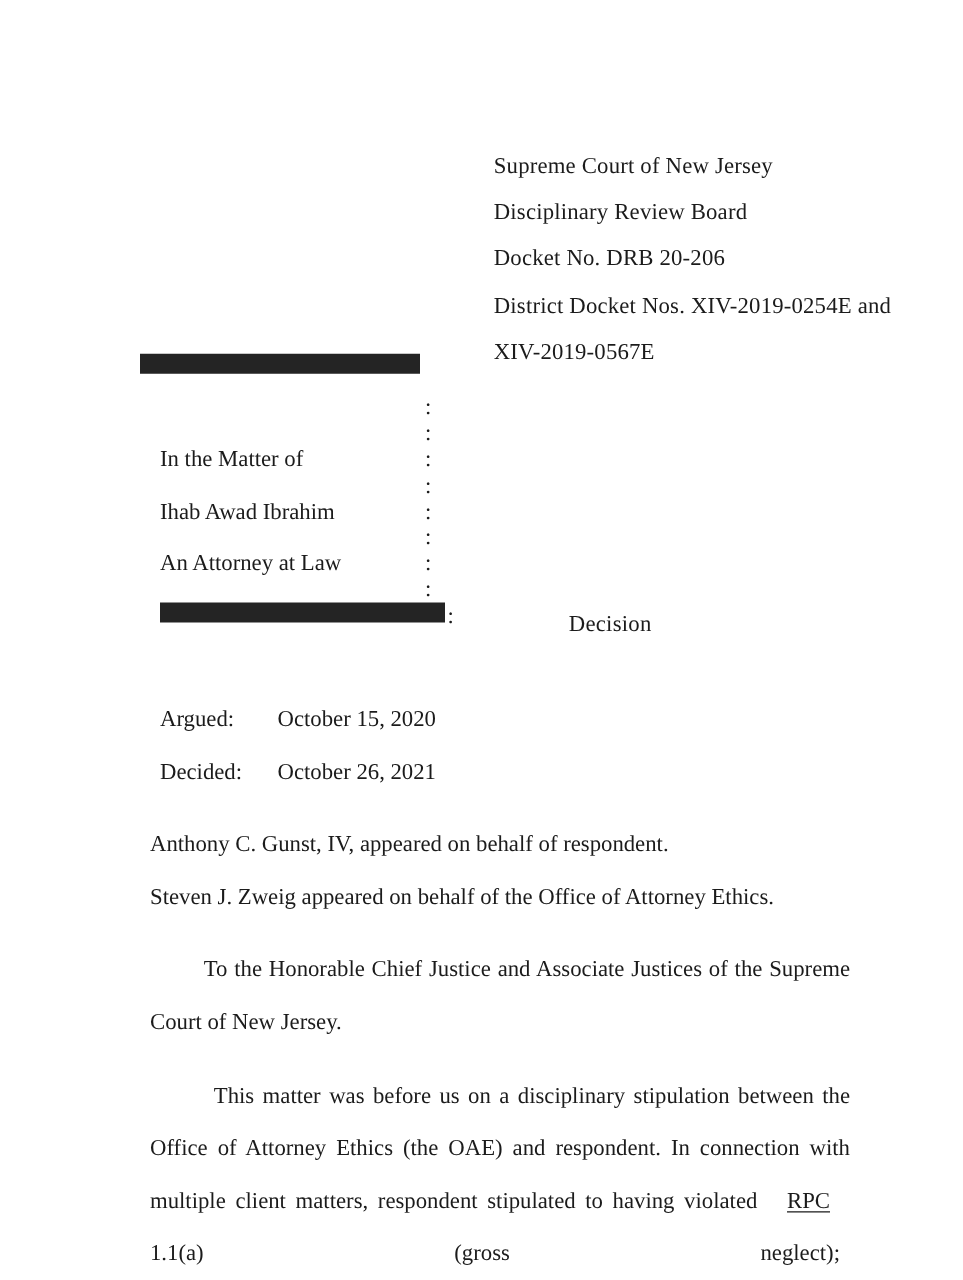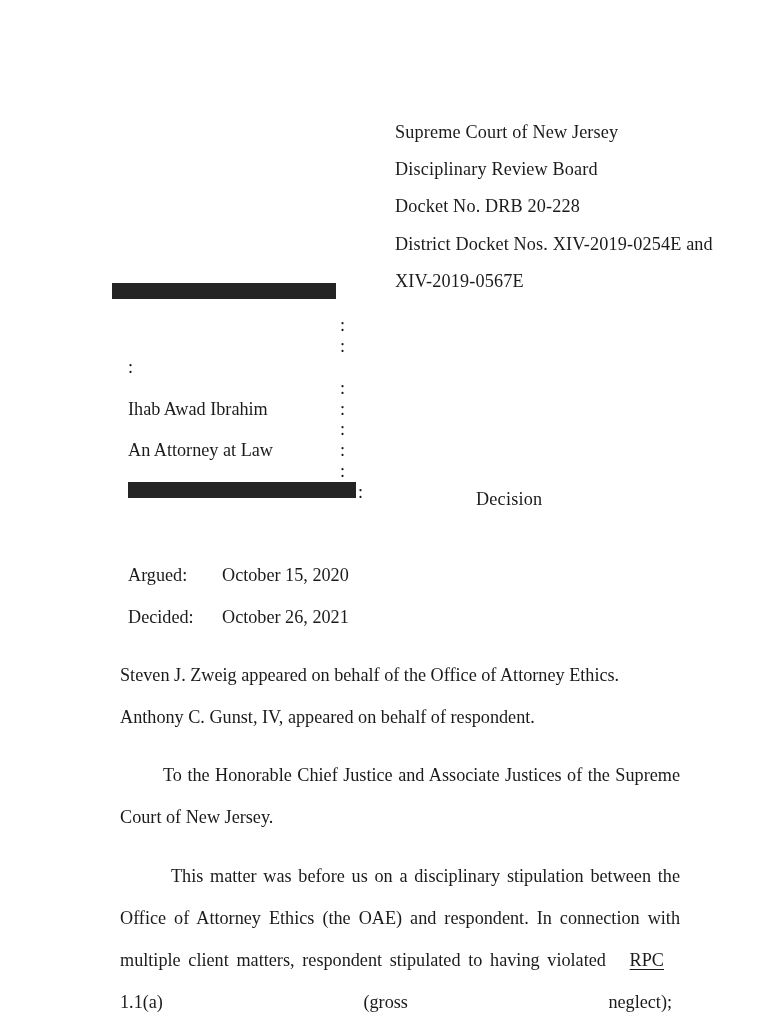--- a/index.html
+++ b/index.html
@@ -48,21 +48,21 @@
   .cap-rule-bottom {
     display: inline-block;
     width: 228px;
     height: 1.7px;
     background: #242424;
   }
 
   
   .decision-heading {
     position: absolute;
-    left: 452px;
+    left: 431px;
     top: 465px;
     line-height: 21px;
     letter-spacing: 0.2px;
   }
 
   
   .dates {
     position: absolute;
     left: 88px;
     top: 525px;
@@ -113,36 +113,37 @@
   }
 </style>
 </head>
 <body>
 
 <div class="page">
 
   <div class="court-header">
     <div>Supreme Court of New Jersey</div>
     <div>Disciplinary Review Board</div>
-    <div>Docket No. DRB 20-228</div>
+    <div>Docket No. DRB 20-206</div>
     <div>District Docket Nos. XIV-2019-0254E and</div>
     <div>XIV-2019-0567E</div>
   </div>
 
   <div class="caption">
     <div class="cap-rule-top"></div>
     <div class="cap-row">
       <span class="cap-cell"></span>
       <span class="cap-colon">:</span>
     </div>
     <div class="cap-row">
       <span class="cap-cell"></span>
       <span class="cap-colon">:</span>
     </div>
     <div class="cap-row">
+      <span class="cap-cell">In the Matter of</span>
       <span class="cap-colon">:</span>
     </div>
     <div class="cap-row">
       <span class="cap-cell"></span>
       <span class="cap-colon">:</span>
     </div>
     <div class="cap-row">
       <span class="cap-cell">Ihab Awad Ibrahim</span>
       <span class="cap-colon">:</span>
     </div>
@@ -171,22 +172,22 @@
       <span class="date-label">Argued:</span>
       <span class="date-value">October 15, 2020</span>
     </div>
     <div class="date-row">
       <span class="date-label">Decided:</span>
       <span class="date-value">October 26, 2021</span>
     </div>
   </div>
 
   <div class="appearances">
+    <div class="appearance-line">Anthony C. Gunst, IV, appeared on behalf of respondent.</div>
     <div class="appearance-line">Steven J. Zweig appeared on behalf of the Office of Attorney Ethics.</div>
-    <div class="appearance-line">Anthony C. Gunst, IV, appeared on behalf of respondent.</div>
   </div>
 
   <div class="body-text">
     <p class="salutation">To the Honorable Chief Justice and Associate Justices of the Supreme Court of New Jersey.</p>
     <p class="opening"><span>This matter was before us on a disciplinary stipulation between the Office of Attorney Ethics (the OAE) and respondent. In connection with multiple client matters, respondent stipulated to having violated </span><span class="citation">RPC</span><span> 1.1(a) (gross neglect);</span></p>
   </div>
 
 </div>
 
 </body></html>

